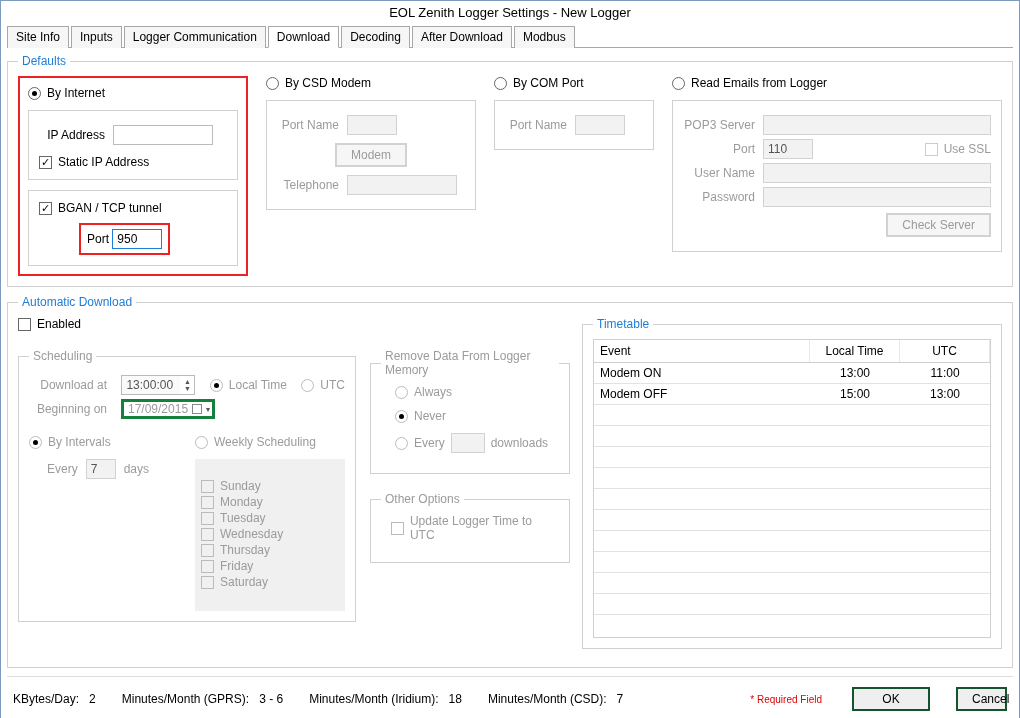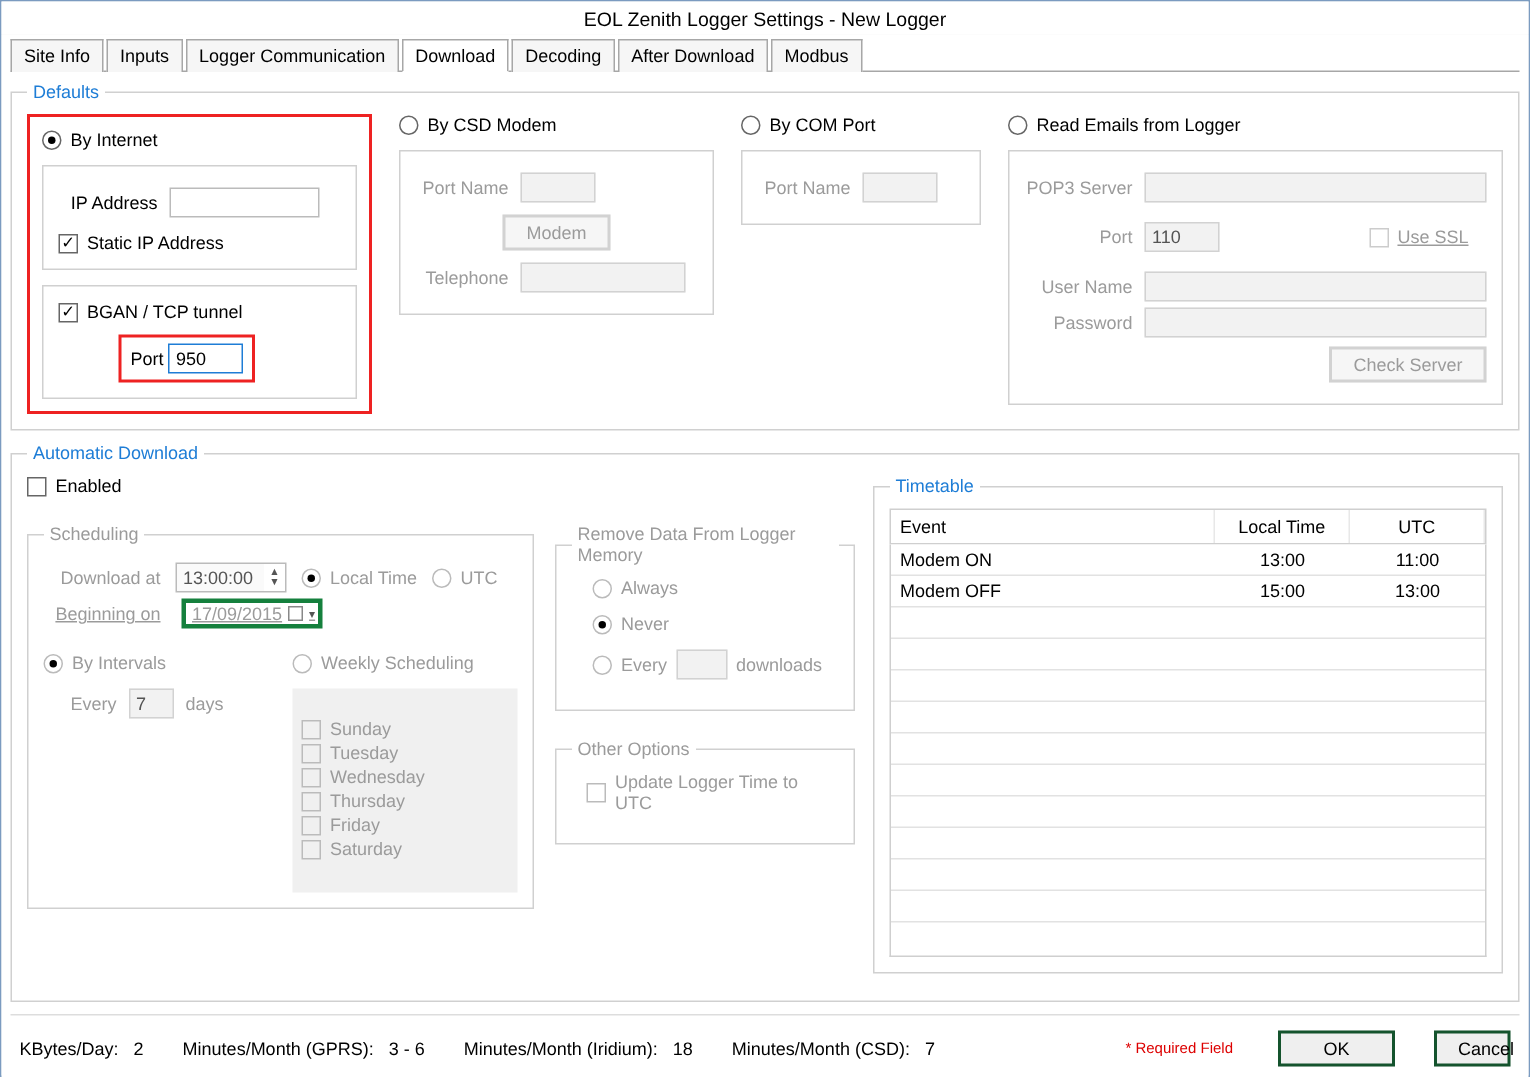--- a/index.html
+++ b/index.html
@@ -144,21 +144,21 @@
           </div>
           <div class="inner-box">
             <div class="field-row">
               <span class="label-r" style="width:72px;">POP3 Server</span>
               <input type="text" class="txt disabled" style="flex: 1 1 0%;" disabled="">
             </div>
             <div class="field-row">
               <span class="label-r" style="width:72px;">Port</span>
               <input type="text" class="txt disabled" style="width: 50px;" disabled="" value="110">
               <span style="flex:1;"></span>
-              <span class="check-line" style="margin:12px;text-decoration:underline;">
+              <span class="check-line" style="margin:0;">
                 <span class="check-box" style="border-color:#ccc;"></span>
                   <span>Use SSL</span>
               </span>
             </div>
             <div class="field-row">
               <span class="label-r" style="width:72px;">User Name</span>
               <input type="text" class="txt disabled" style="flex: 1 1 0%;" disabled="">
             </div>
             <div class="field-row">
               <span class="label-r" style="width:72px;">Password</span>
@@ -178,36 +178,36 @@
       <div class="bottom-row">
         <div class="left-col">
           <div class="check-line">
             <span class="check-box"></span>
               <span>Enabled</span>
           </div>
 
           <div class="mid-row">
             <fieldset class="disabled-f" style="flex:1;">
               <legend class="grey">Scheduling</legend>
-              <div class="field-row" style="gap:10px;">
+              <div class="field-row" style="gap:10px;justify-content:space-between;">
                 <span class="label-r" style="width:78px;">Download at</span>
                 <span class="spin">
                   <input type="text" disabled="" value="13:00:00" style="">
                   <span class="arrows">▲<br>▼</span>
                 </span>
                 <span class="radio-line" style="margin:0;">
                     <span class="radio-dot" style="border-color:#bbb;"></span>
                     <span>Local Time</span>
                   </span>
                 <span class="radio-line" style="margin:0;">
                     <span class="radio-empty" style="border-color:#bbb;"></span>
                     <span>UTC</span>
                   </span>
               </div>
-              <div class="field-row" style="gap:14px;text-decoration:underline;">
+              <div class="field-row" style="gap:14px;">
                 <span class="label-r" style="width:78px;">Beginning on</span>
                 <span class="date-pick">
                   <span>17/09/2015</span>
                   <span class="cb"></span>
                   <span class="dd">▾</span>
                 </span>
               </div>
               <div style="display:flex; gap:16px; margin-top:16px;">
                 <div style="flex:0 0 150px;">
                   <div class="radio-line">
@@ -222,20 +222,24 @@
                 </div>
                 <div style="flex:1;">
                   <div class="radio-line">
                       <span class="radio-empty" style="border-color:#bbb;"></span>
                       <span>Weekly Scheduling</span>
                     </div>
                   <div class="days-list">
                     <div class="check-line">
                         <span class="check-box" style="border-color:#bbb;"></span>
                         <span>Sunday</span>
+                      </div>
+                    <div class="check-line">
+                        <span class="check-box" style="border-color:#bbb;"></span>
+                        <span>Monday</span>
                       </div>
                     <div class="check-line">
                         <span class="check-box" style="border-color:#bbb;"></span>
                         <span>Tuesday</span>
                       </div>
                     <div class="check-line">
                         <span class="check-box" style="border-color:#bbb;"></span>
                         <span>Wednesday</span>
                       </div>
                     <div class="check-line">

